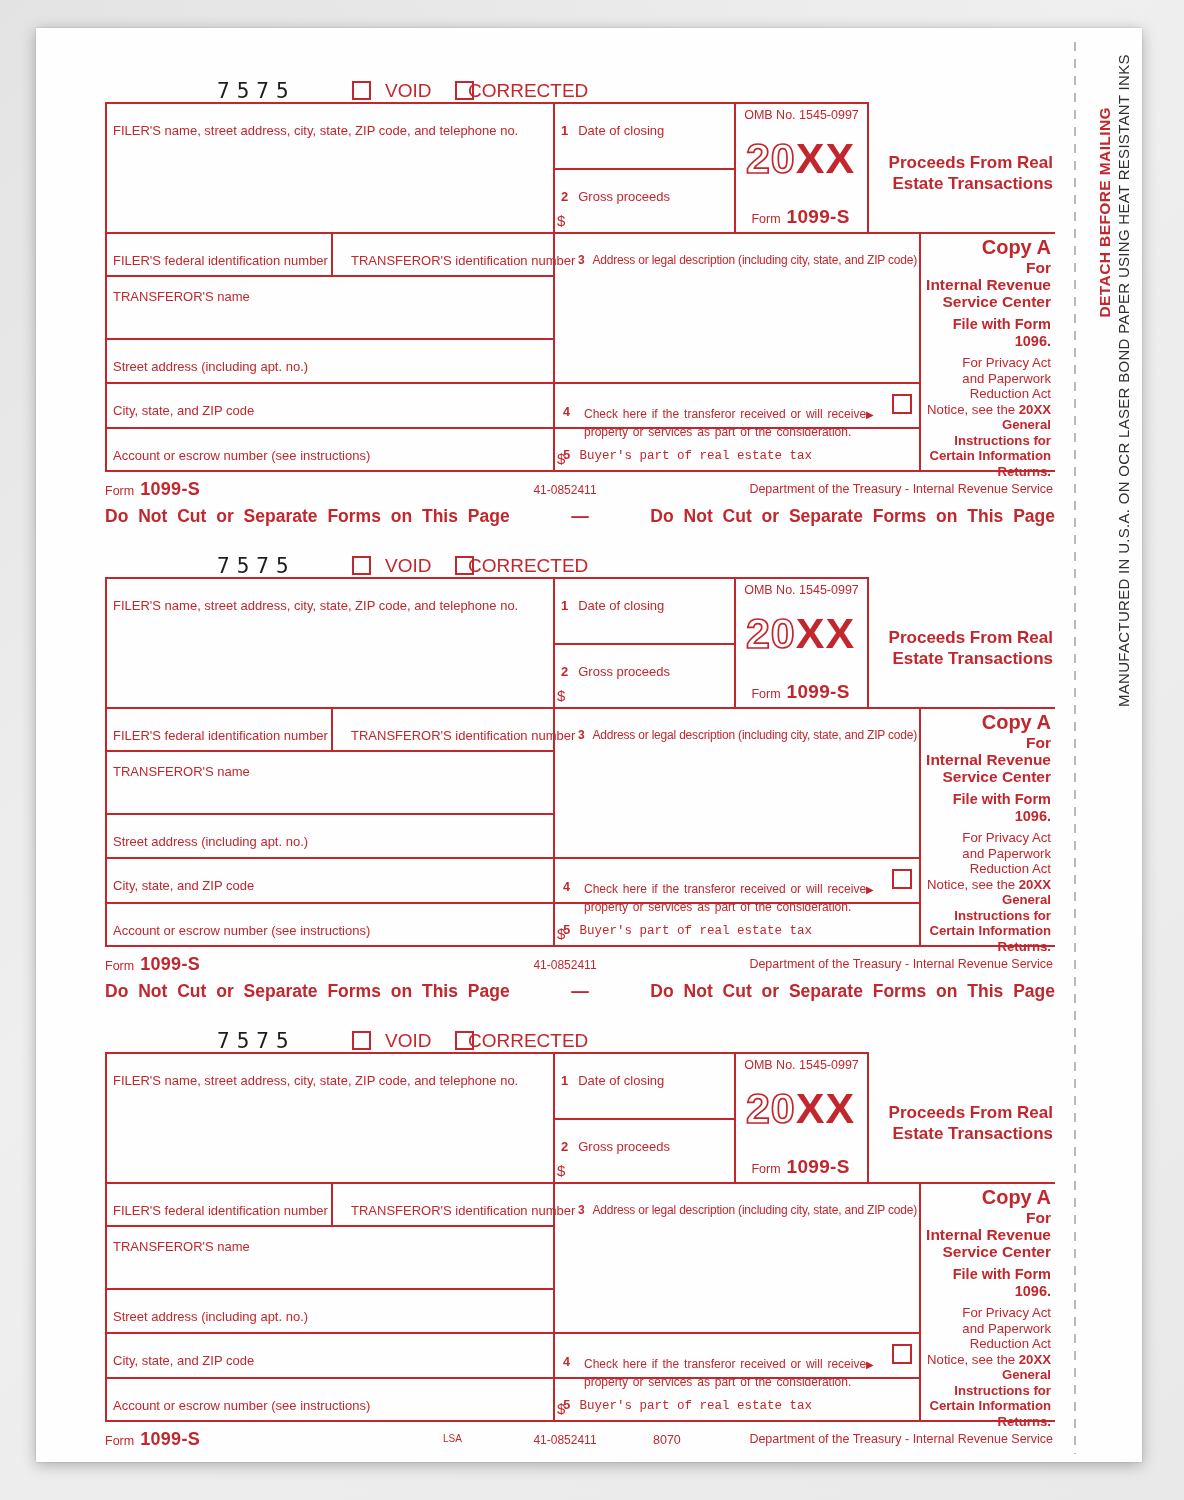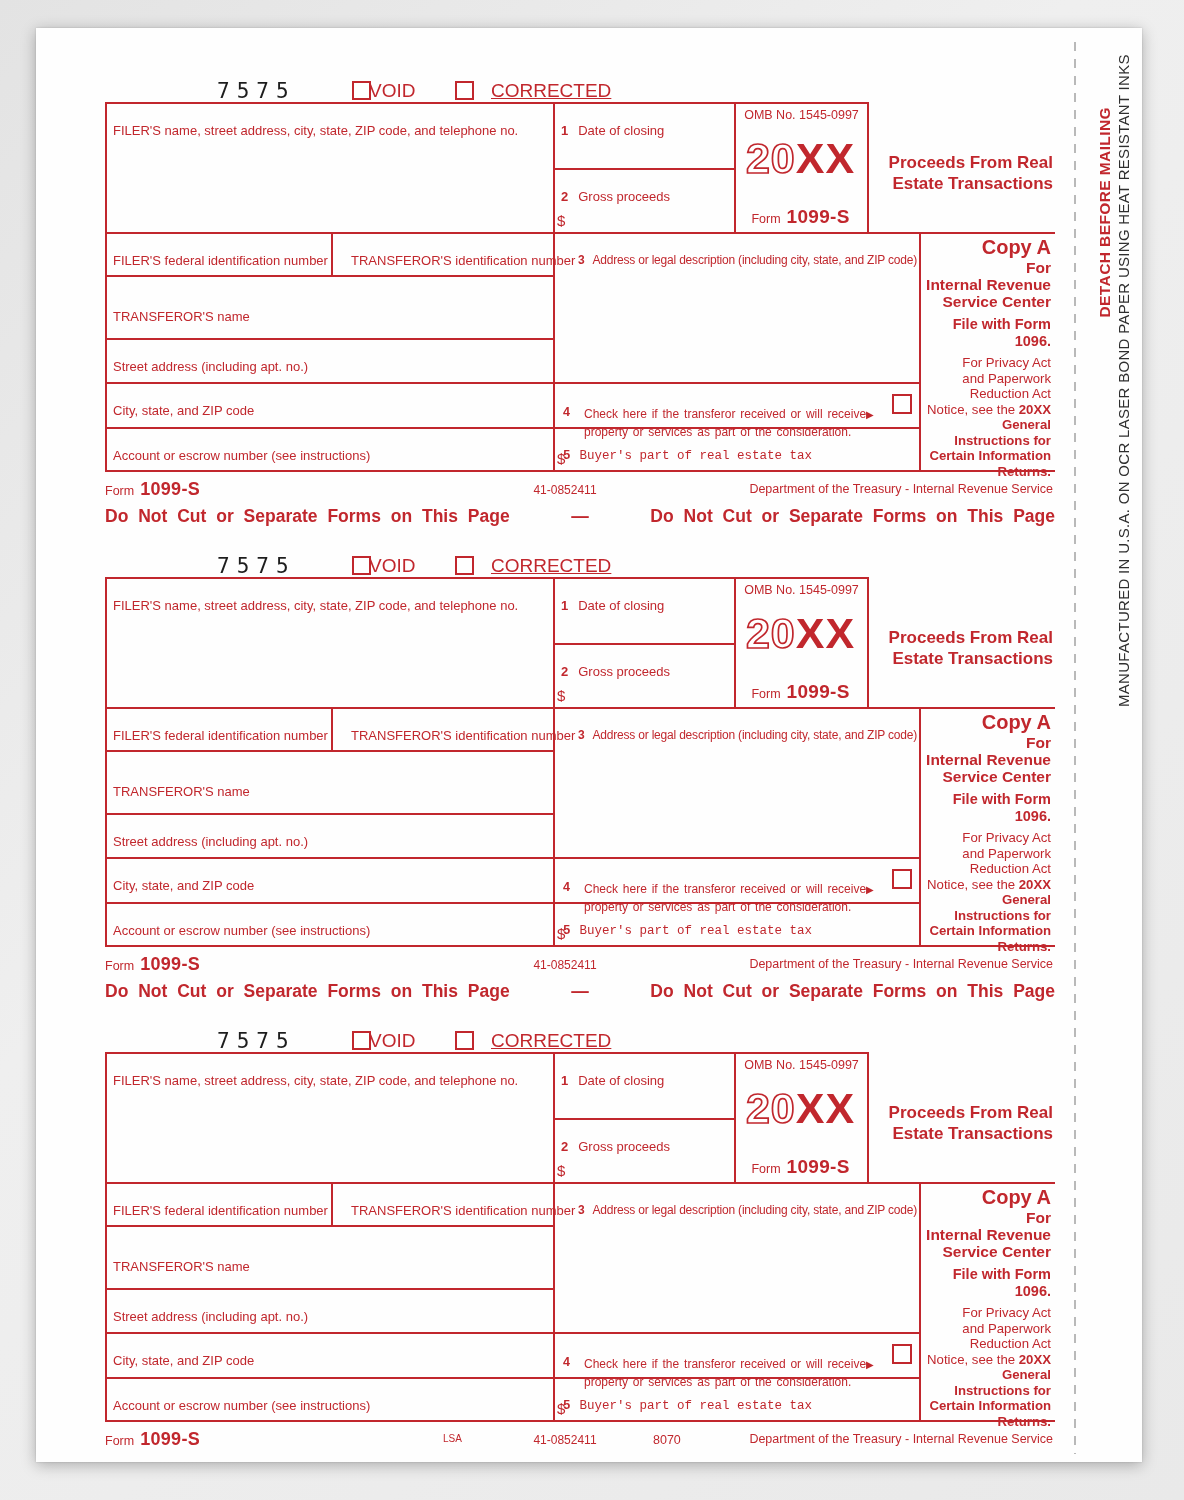--- a/index.html
+++ b/index.html
@@ -33,22 +33,22 @@
 
   .copy{position:absolute;left:105px;width:955px;height:460px;color:var(--red);}
 
   
   .code{position:absolute;left:112px;top:1px;font-family:"DejaVu Sans Mono",monospace;
         font-size:21px;letter-spacing:7px;color:var(--ink);}
   .cb{position:absolute;top:3px;width:19px;height:19px;border:2px solid var(--red);background:#fff;}
   .void-cb{left:247px;}
   .corrected-cb{left:350px;}
   .cb-label{position:absolute;top:2px;font-size:19px;color:var(--red);}
-  .void-label{left:264px;}
-  .corrected-label{left:386px;text-decoration:underline;}
+  .void-label{left:280px;}
+  .corrected-label{left:363px;}
 
   
   .hl,.vl{position:absolute;background:var(--red);}
   .hl{height:2px;}
   .vl{width:2px;}
   .hl-top{top:24px;left:0;width:764px;}
   .hl-12{top:90px;left:448px;width:183px;}
   .hl-rowa{top:154px;left:0;width:950px;}
   .hl-fed{top:197px;left:0;width:450px;}
   .hl-name{top:260px;left:0;width:450px;}
@@ -74,21 +74,21 @@
         font-size:43px;font-weight:bold;letter-spacing:1px;}
   .year-outline{color:#fff;margin-top:24px;-webkit-text-stroke:1.7px var(--red);}
   .omb-form{position:absolute;left:629px;top:128px;width:133px;text-align:center;font-size:12.5px;}
   .omb-form b{font-size:19px;margin-left:6px;letter-spacing:.3px;}
   .title{position:absolute;left:700px;top:74px;width:248px;text-align:right;
          font-size:17px;font-weight:bold;line-height:21px;}
   .fedid-label{left:8px;top:160px;}
   .transid-label{left:246px;top:160px;}
   .b3{left:473px;top:160px;font-size:12px;letter-spacing:-.2px;}
   .b3 .num{margin-right:8px;}
-  .tname-label{left:8px;top:216px;}
+  .tname-label{left:8px;top:196px;}
   .street-label{left:8px;top:266px;}
   .city-label{left:8px;top:310px;}
   .account-label{left:8px;top:355px;}
   .b4-num{left:458px;top:312px;font-weight:bold;font-size:12.5px;}
   .b4-text{left:479px;top:312px;font-size:12px;line-height:18px;word-spacing:1.5px;}
   .b4-arrow{position:absolute;left:761px;top:331px;font-size:10px;}
   .cb4{left:787px;top:316px;width:20px;height:20px;top:316px;}
   .b5{left:458px;top:356px;font-size:12.5px;font-family:Liberation Mono, monospace;}
   .b5 .num{margin-right:9px;}
   .dollar5{left:452px;top:372px;}

